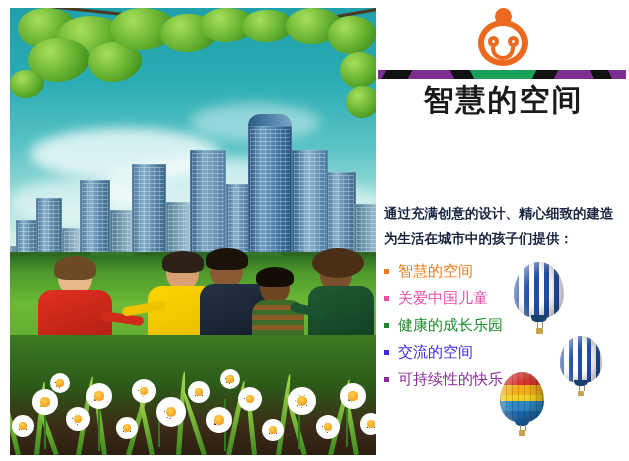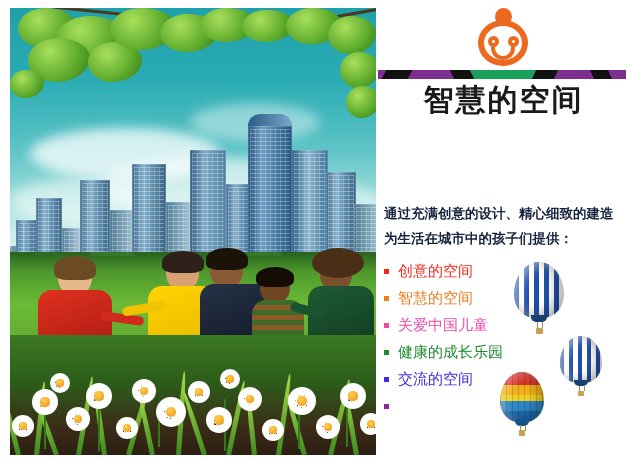--- a/index.html
+++ b/index.html
@@ -346,41 +346,38 @@
       <div class="blk" style="left:156px;width:22px;transform:skewX(-26deg);"></div>
       <div class="blk" style="left:214px;width:18px;transform:skewX(24deg);"></div>
     </div>
 
     <div class="title">智慧的空间</div>
     <div class="para p1">通过充满创意的设计、精心细致的建造</div>
     <div class="para p2">为生活在城市中的孩子们提供：</div>
 
     <div class="bullets">
       <div class="bullet">
-        <span class="sq" style="background: rgb(238, 43, 27);"></span>
-        <span class="txt" style="color: rgb(238, 43, 27);">创意的空间</span>
-      </div>
-      <div class="bullet">
         <span class="sq" style="background: rgb(240, 123, 25);"></span>
         <span class="txt" style="color: rgb(240, 123, 25);">智慧的空间</span>
       </div>
       <div class="bullet">
         <span class="sq" style="background: rgb(238, 73, 169);"></span>
         <span class="txt" style="color: rgb(238, 73, 169);">关爱中国儿童</span>
       </div>
       <div class="bullet">
         <span class="sq" style="background: rgb(26, 138, 42);"></span>
         <span class="txt" style="color: rgb(26, 138, 42);">健康的成长乐园</span>
       </div>
       <div class="bullet">
         <span class="sq" style="background: rgb(59, 42, 224);"></span>
         <span class="txt" style="color: rgb(59, 42, 224);">交流的空间</span>
       </div>
       <div class="bullet">
         <span class="sq" style="background: rgb(139, 43, 155);"></span>
+        <span class="txt" style="color: rgb(139, 43, 155);">可持续性的快乐</span>
       </div>
     </div>
 
     <div class="balloon" style="left:136px;top:262px;width:50px;height:72px;">
       <div class="env" style="background:repeating-linear-gradient(90deg,#1f4fa8 0 5px,#ffffff 5px 10px);box-shadow:inset -7px -4px 12px rgba(0,0,0,.30),inset 6px 3px 10px rgba(255,255,255,.5);"></div>
       <div class="skirt"></div>
       <div class="ropes"></div>
       <div class="basket"></div>
     </div>
 

